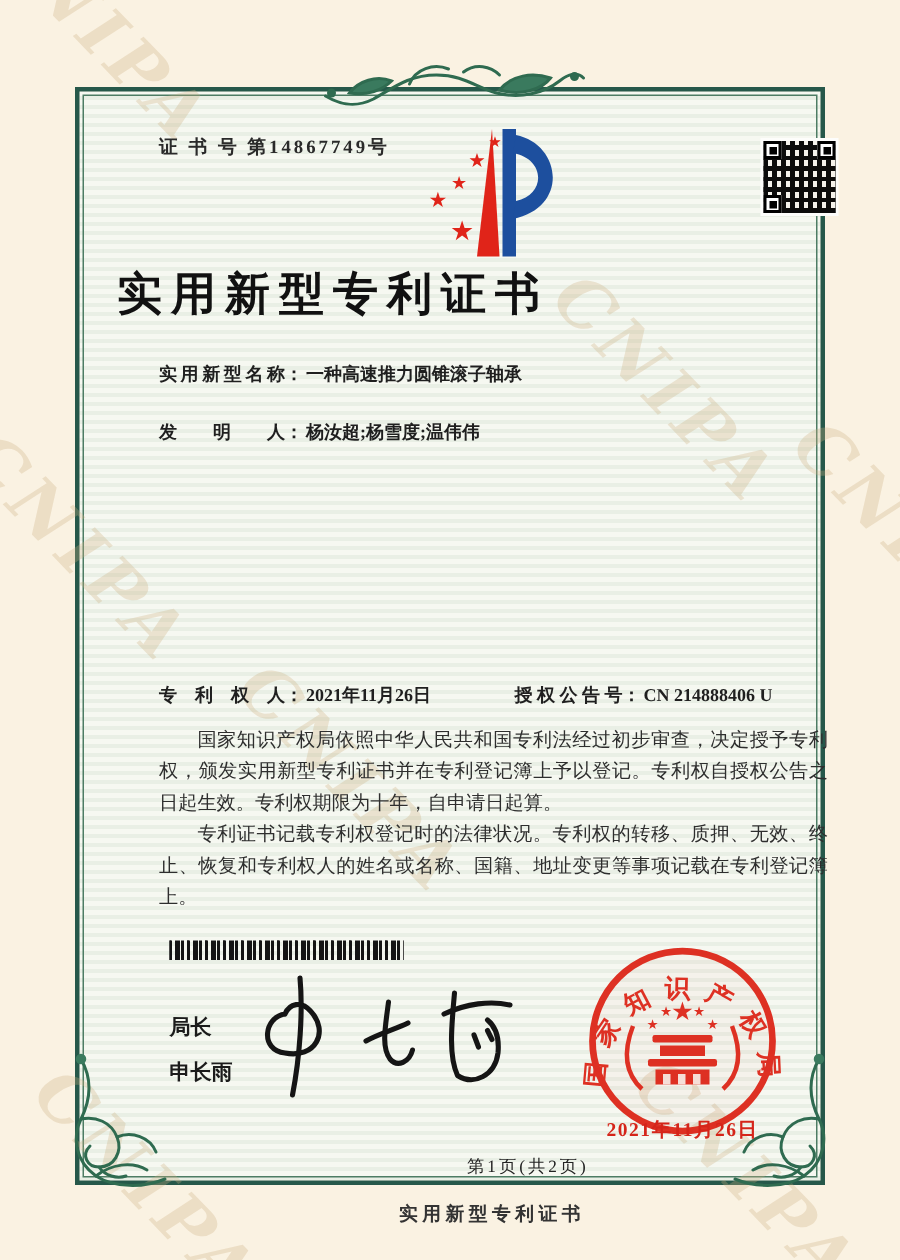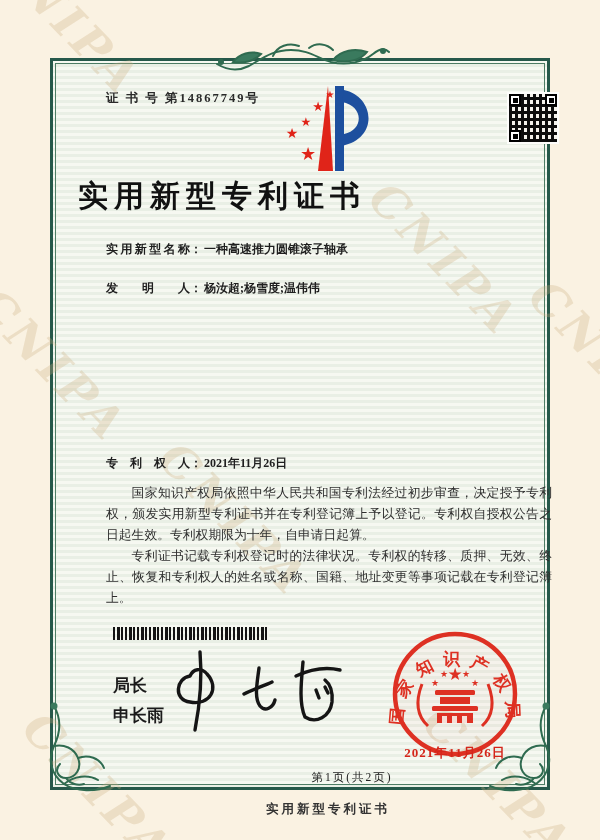--- a/index.html
+++ b/index.html
@@ -50,21 +50,21 @@
   .paras{position:absolute;left:78px;top:483px;width:446px;font-size:12.8px;
          line-height:21px;color:#2e2e2e;font-weight:500;text-align:justify;}
   .paras p{margin:0;text-indent:2em;}
 
   .barcode{position:absolute;left:85px;top:627px;width:156px;height:13px;
     background:
       repeating-linear-gradient(90deg,#141414 0 2px,rgba(0,0,0,0) 2px 4px),
       repeating-linear-gradient(90deg,#141414 0 1px,rgba(0,0,0,0) 1px 6px),
       repeating-linear-gradient(90deg,rgba(0,0,0,0) 0 10px,#f3f5ee 10px 13px);}
 
-  .director{position:absolute;left:85px;top:671px;font-size:17px;font-weight:700;
+  .director{position:absolute;left:85px;top:671px;font-size:14px;font-weight:700;
             line-height:30px;color:#1b1b1b;}
   .signature{position:absolute;left:132px;top:640px;width:190px;height:100px;}
 
   .seal{position:absolute;left:360px;top:628px;width:134px;height:136px;z-index:3;
         opacity:.94;}
   .seal-date{position:absolute;left:352px;top:744px;width:150px;text-align:center;
         font-size:13px;font-weight:700;color:#d5251a;letter-spacing:1px;z-index:3;}
 
   .page-no{position:absolute;left:50px;top:770px;width:548px;text-align:center;
         font-size:11.5px;letter-spacing:2px;color:#222;z-index:2;}
@@ -145,20 +145,23 @@
     <div class="title">实用新型专利证书</div>
 
     <div class="field" style="top:241px">
       <span class="lbl">实用新型名称</span><span>：</span><span class="val">一种高速推力圆锥滚子轴承</span>
     </div>
     <div class="field" style="top:280px">
       <span class="lbl">发明人</span><span>：</span><span class="val">杨汝超;杨雪度;温伟伟</span>
     </div>
     <div class="field" style="top:455px">
       <span class="lbl">专利权人</span><span>：</span><span class="val">2021年11月26日</span>
+      <span class="pair2">
+        <span class="lbl">授权公告号</span><span>：</span><span class="val">CN 214888406 U</span>
+      </span>
     </div>
 
     <div class="paras">
       <p>国家知识产权局依照中华人民共和国专利法经过初步审查，决定授予专利权，颁发实用新型专利证书并在专利登记簿上予以登记。专利权自授权公告之日起生效。专利权期限为十年，自申请日起算。</p>
       <p>专利证书记载专利权登记时的法律状况。专利权的转移、质押、无效、终止、恢复和专利权人的姓名或名称、国籍、地址变更等事项记载在专利登记簿上。</p>
     </div>
 
     <div class="barcode"></div>
 
     <div class="director">

